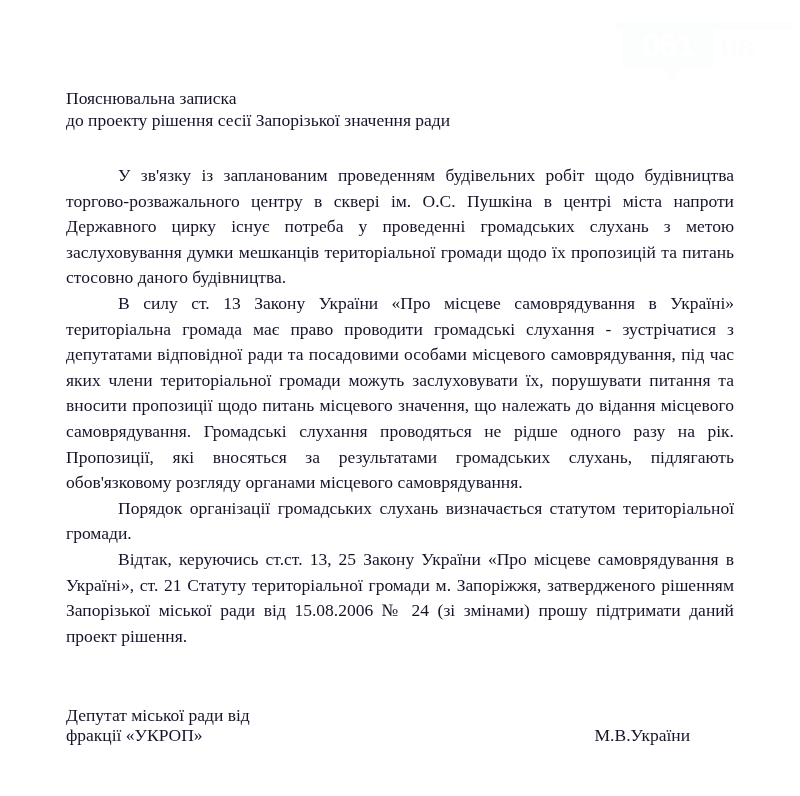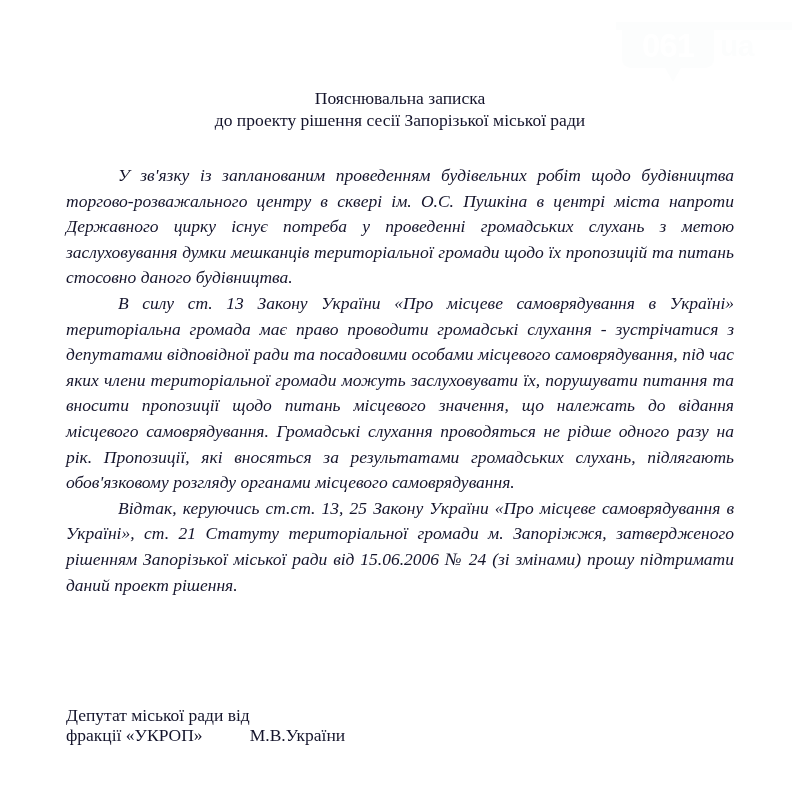--- a/index.html
+++ b/index.html
@@ -87,21 +87,20 @@
   }
   .doc {
     position: absolute;
     left: 66px;
     top: 88px;
     width: 668px;
   }
 
   
   .doc-heading {
-    text-align: center;
     font-size: 17.5px;
     line-height: 21.5px;
     margin: 0 0 0 0;
     font-weight: normal;
   }
   .doc-heading .hl {
     display: block;
     white-space: nowrap;
   }
 
@@ -110,30 +109,30 @@
     margin-top: 32px;
   }
   .para {
     text-align: justify;
     text-justify: inter-word;
     text-indent: 52px;
     font-size: 17.5px;
     line-height: 25.6px;
     margin: 0;
     hyphens: none;
-    font-style: italic;
   }
 
   
   .signature {
     position: absolute;
     left: 66px;
     top: 705px;
     width: 668px;
     display: flex;
+    justify-content: space-between;
     align-items: flex-end;
     font-size: 17.5px;
     line-height: 20px;
   }
   .sig-left {
     white-space: pre-line;
   }
   .sig-right {
     padding-right: 44px;
     white-space: nowrap;
@@ -149,27 +148,28 @@
     <div class="wm-bubble">
       <div class="wm-bubble-text">061</div>
     </div>
     <div class="wm-side-text">ua</div>
   </div>
 
   <div class="doc">
 
     <div class="doc-heading">
       <span class="hl">Пояснювальна записка</span>
-      <span class="hl">до проекту рішення сесії Запорізької міської ради</span>
+      <span class="hl">до проекту рішення сесії Запорізької значення ради</span>
     </div>
 
     <div class="body-block">
       <p class="para">У зв'язку із запланованим проведенням будівельних робіт щодо будівництва торгово-розважального центру в сквері ім. О.С. Пушкіна в центрі міста напроти Державного цирку існує потреба у проведенні громадських слухань з метою заслуховування думки мешканців територіальної громади щодо їх пропозицій та питань стосовно даного будівництва.</p>
       <p class="para">В силу ст. 13 Закону України «Про місцеве самоврядування в Україні» територіальна громада має право проводити громадські слухання - зустрічатися з депутатами відповідної ради та посадовими особами місцевого самоврядування, під час яких члени територіальної громади можуть заслуховувати їх, порушувати питання та вносити пропозиції щодо питань місцевого значення, що належать до відання місцевого самоврядування. Громадські слухання проводяться не рідше одного разу на рік. Пропозиції, які вносяться за результатами громадських слухань, підлягають обов'язковому розгляду органами місцевого самоврядування.</p>
-      <p class="para">Відтак, керуючись ст.ст. 13, 25 Закону України «Про місцеве самоврядування в Україні», ст. 21 Статуту територіальної громади м. Запоріжжя, затвердженого рішенням Запорізької міської ради від 15.06.2006 № 24 (зі змінами) прошу підтримати даний проект рішення.</p>
+      <p class="para">Порядок організації громадських слухань визначається статутом територіальної громади.</p>
+      <p class="para">Відтак, керуючись ст.ст. 13, 25 Закону України «Про місцеве самоврядування в Україні», ст. 21 Статуту територіальної громади м. Запоріжжя, затвердженого рішенням Запорізької міської ради від 15.08.2006 № 24 (зі змінами) прошу підтримати даний проект рішення.</p>
     </div>
 
   </div>
 
   <div class="signature">
     <div class="sig-left">Депутат міської ради від
 фракції «УКРОП»</div>
     <div class="sig-right">М.В.України</div>
   </div>
 

